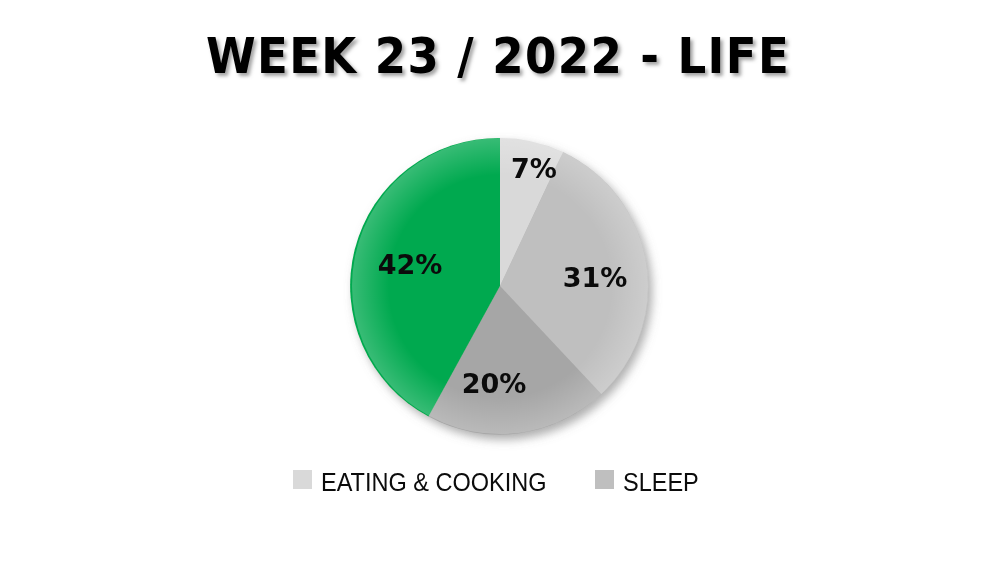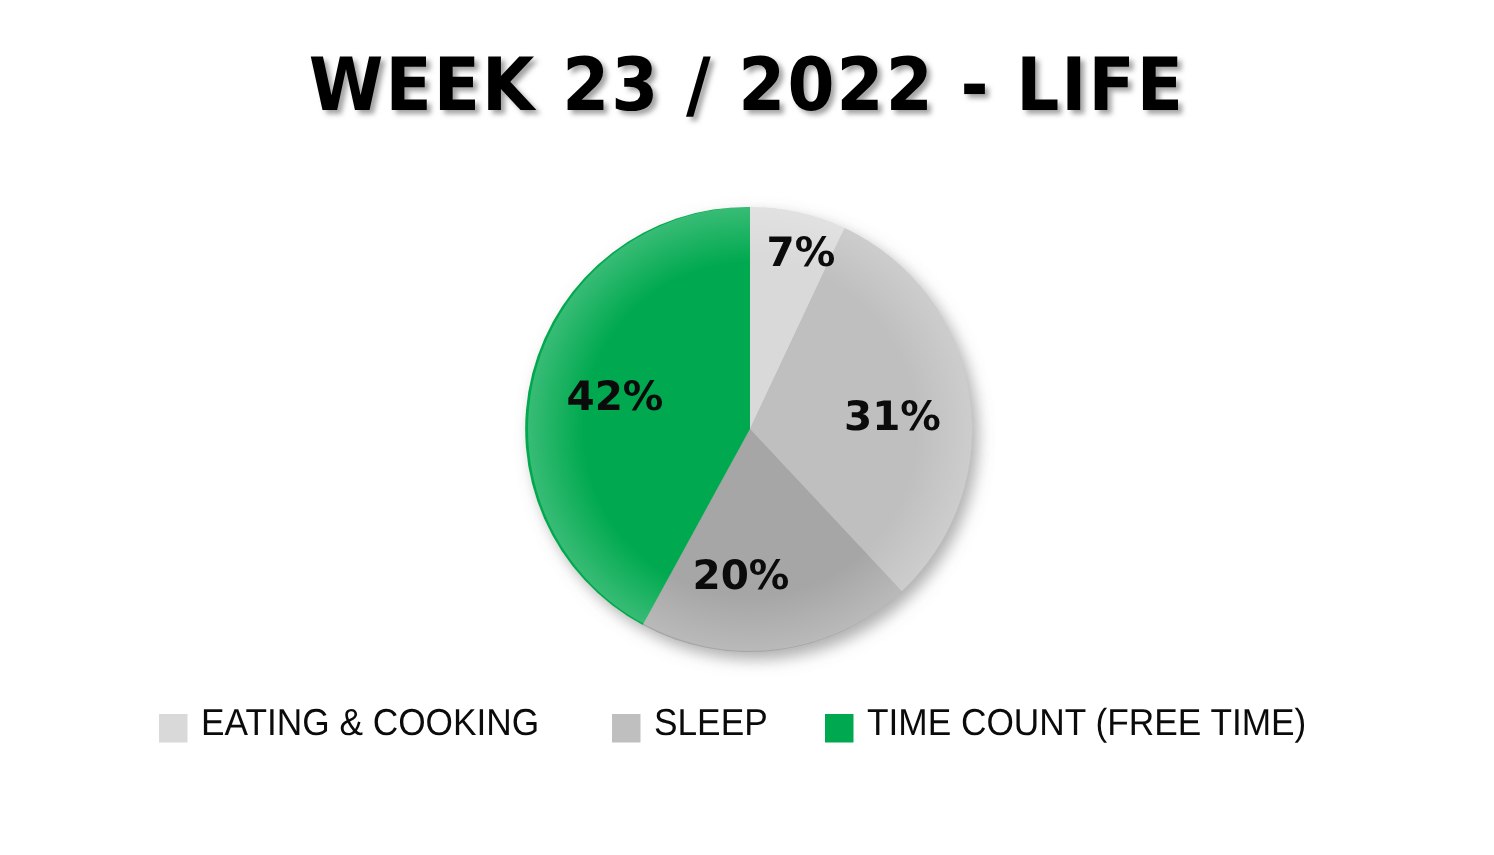--- a/index.html
+++ b/index.html
@@ -73,21 +73,21 @@
     width: 996px;
     display: flex;
     flex-direction: row;
     align-items: center;
     justify-content: center;
     gap: 34px;
   }
   .legend-item {
     display: flex;
     flex-direction: row;
-    align-items: flex-end;
+    align-items: flex-start;
     gap: 9px;
   }
   .legend-swatch {
     width: 19px;
     height: 19px;
     flex: 0 0 auto;
     display: block;
   }
   .legend-label {
     font-family: "Liberation Sans", sans-serif;
@@ -141,19 +141,15 @@
 
   <div id="legend">
     <div class="legend-item">
       <span class="legend-swatch" style="background:#D9D9D9"></span>
       <span class="legend-label">EATING &amp; COOKING</span>
     </div>
     <div class="legend-item">
       <span class="legend-swatch" style="background:#BFBFBF"></span>
       <span class="legend-label">SLEEP</span>
     </div>
-    <div class="legend-item">
-      <span class="legend-swatch" style="background:#00A94F"></span>
-      <span class="legend-label">TIME COUNT (FREE TIME)</span>
-    </div>
   </div>
 
 </div>
 
 </body></html>

